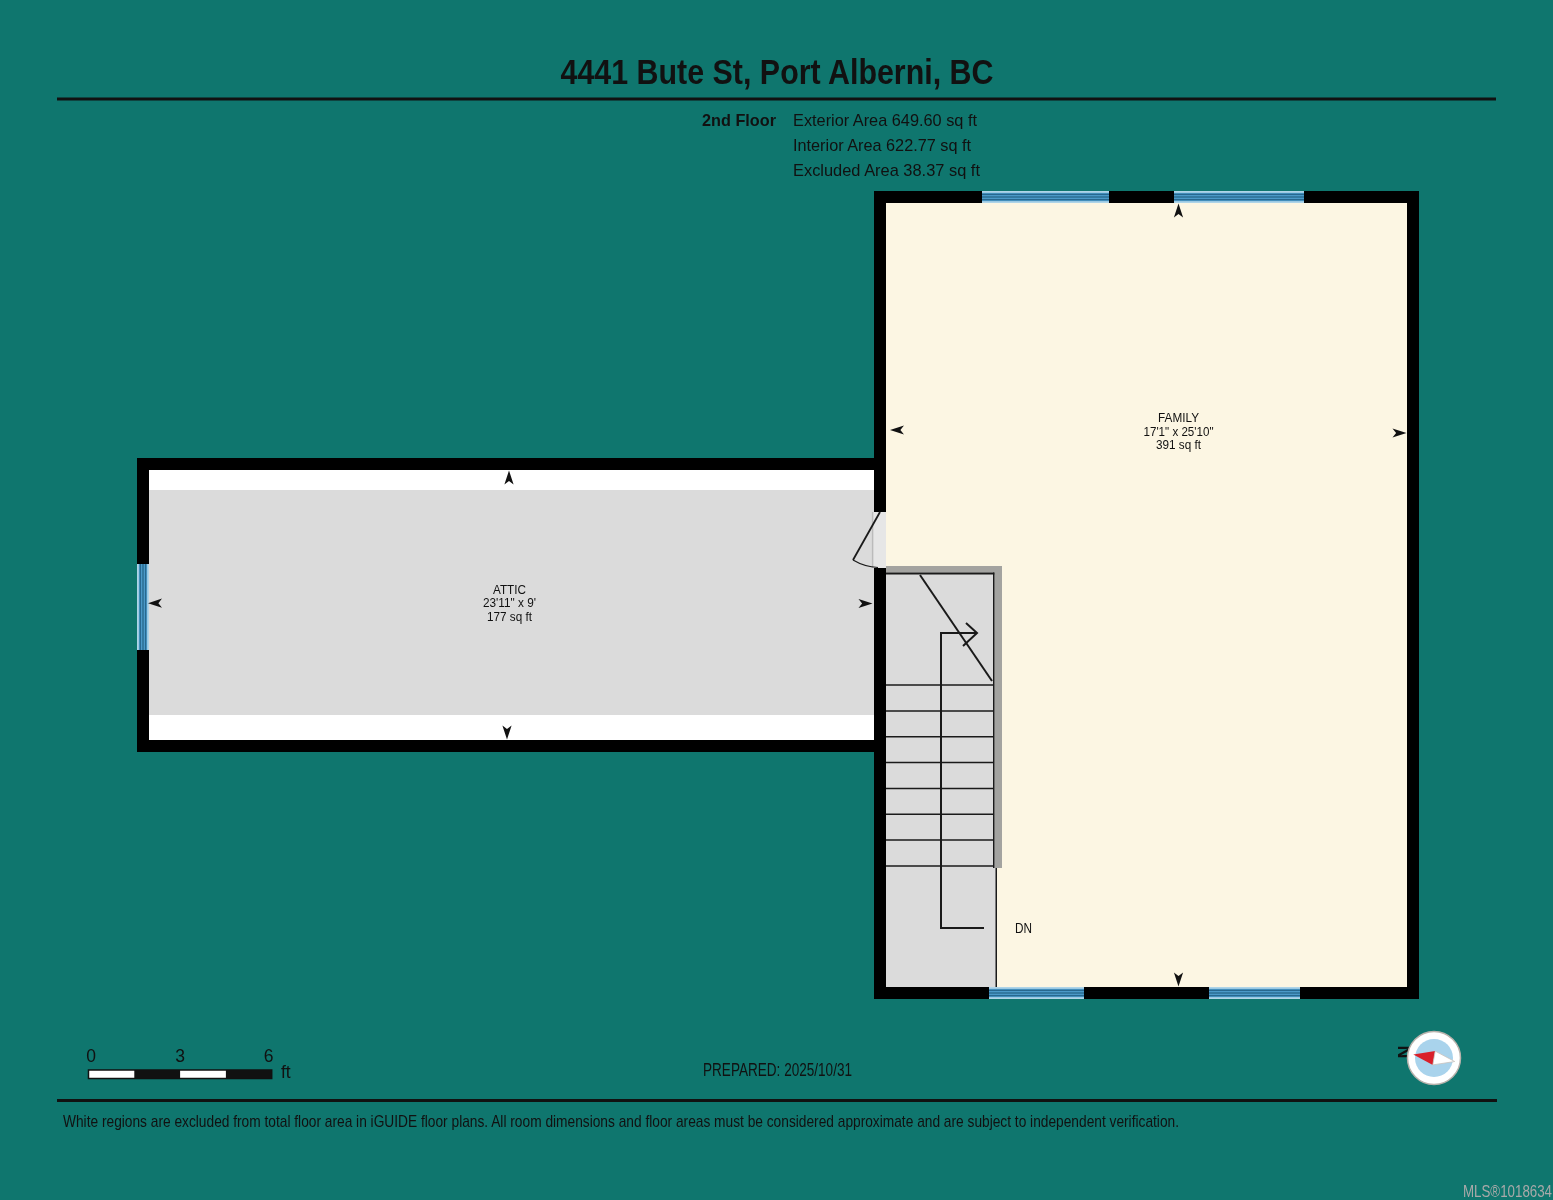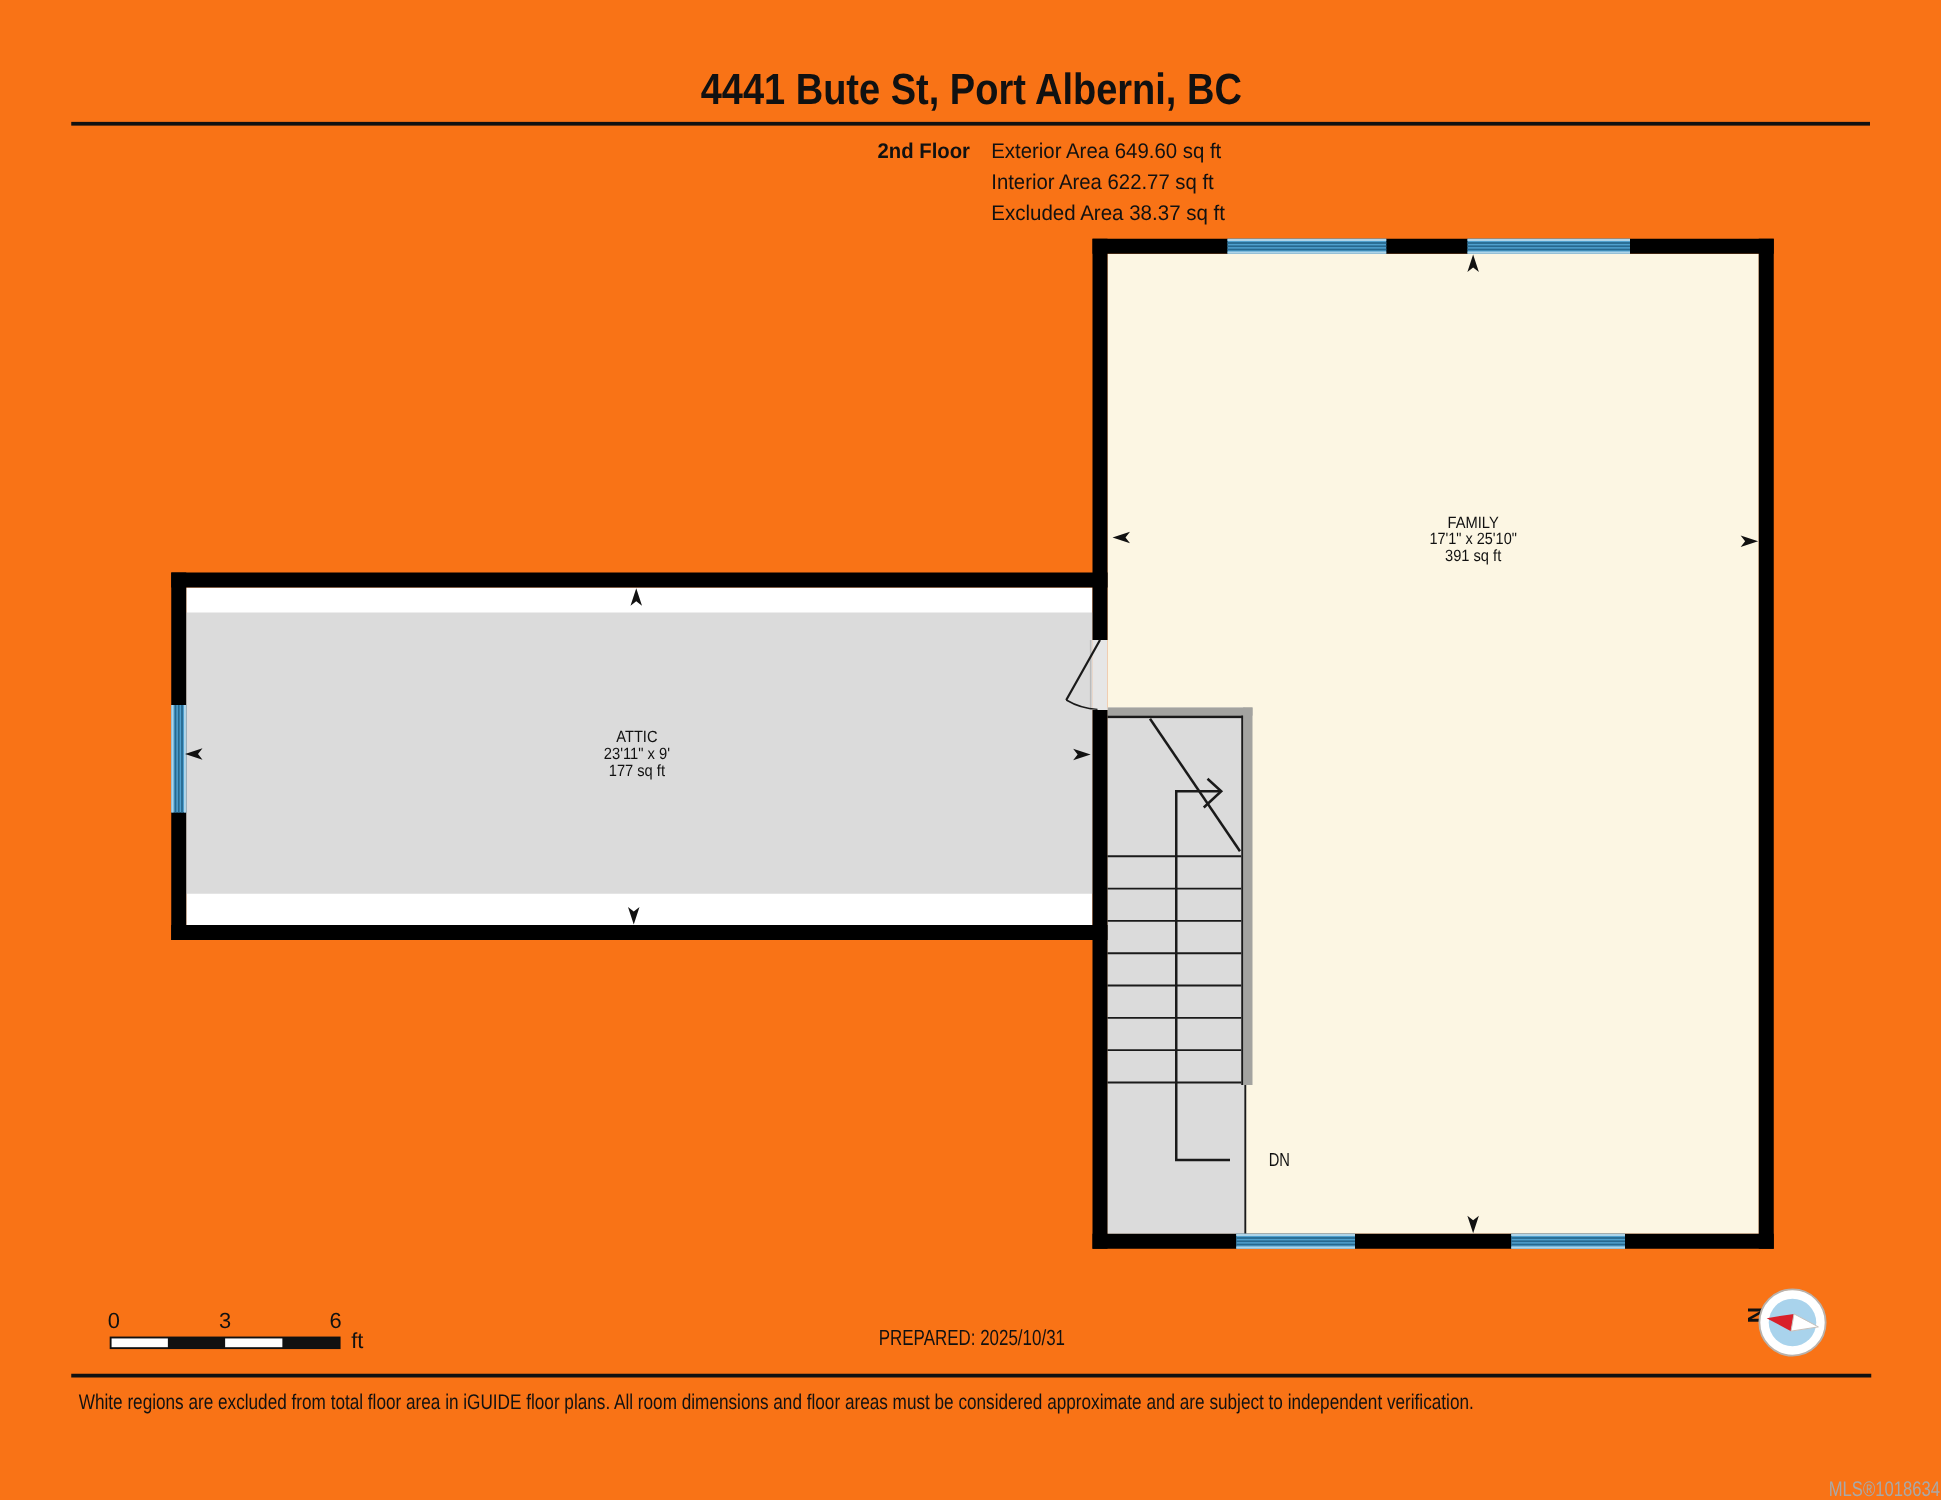--- a/index.html
+++ b/index.html
@@ -1,16 +1,16 @@
 <!DOCTYPE html>
 <html><head>
 <meta charset="utf-8">
 <style>
   html,body{margin:0;padding:0;background:#fff;}
-  #page{position:relative;width:1553px;height:1200px;background:#f97316;overflow:hidden;
+  #page{position:relative;width:1553px;height:1200px;background:#0f766e;overflow:hidden;
         font-family:"Liberation Sans", sans-serif;}
   svg text{font-family:"Liberation Sans", sans-serif;}
 </style>
 </head>
 <body>
 
 <div id="page">
 <svg width="1553" height="1200" viewBox="0 0 1553 1200">
 
   <g>

